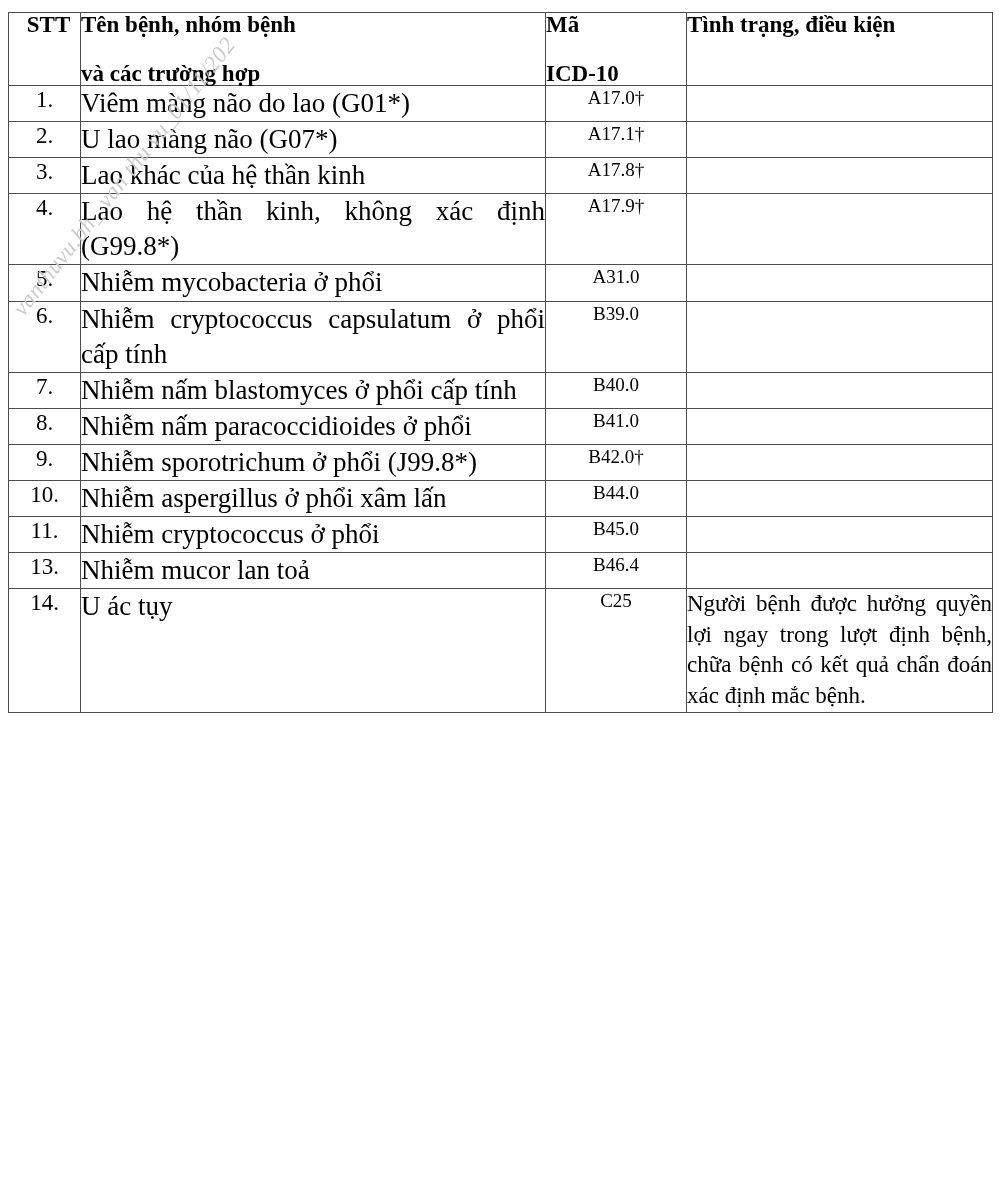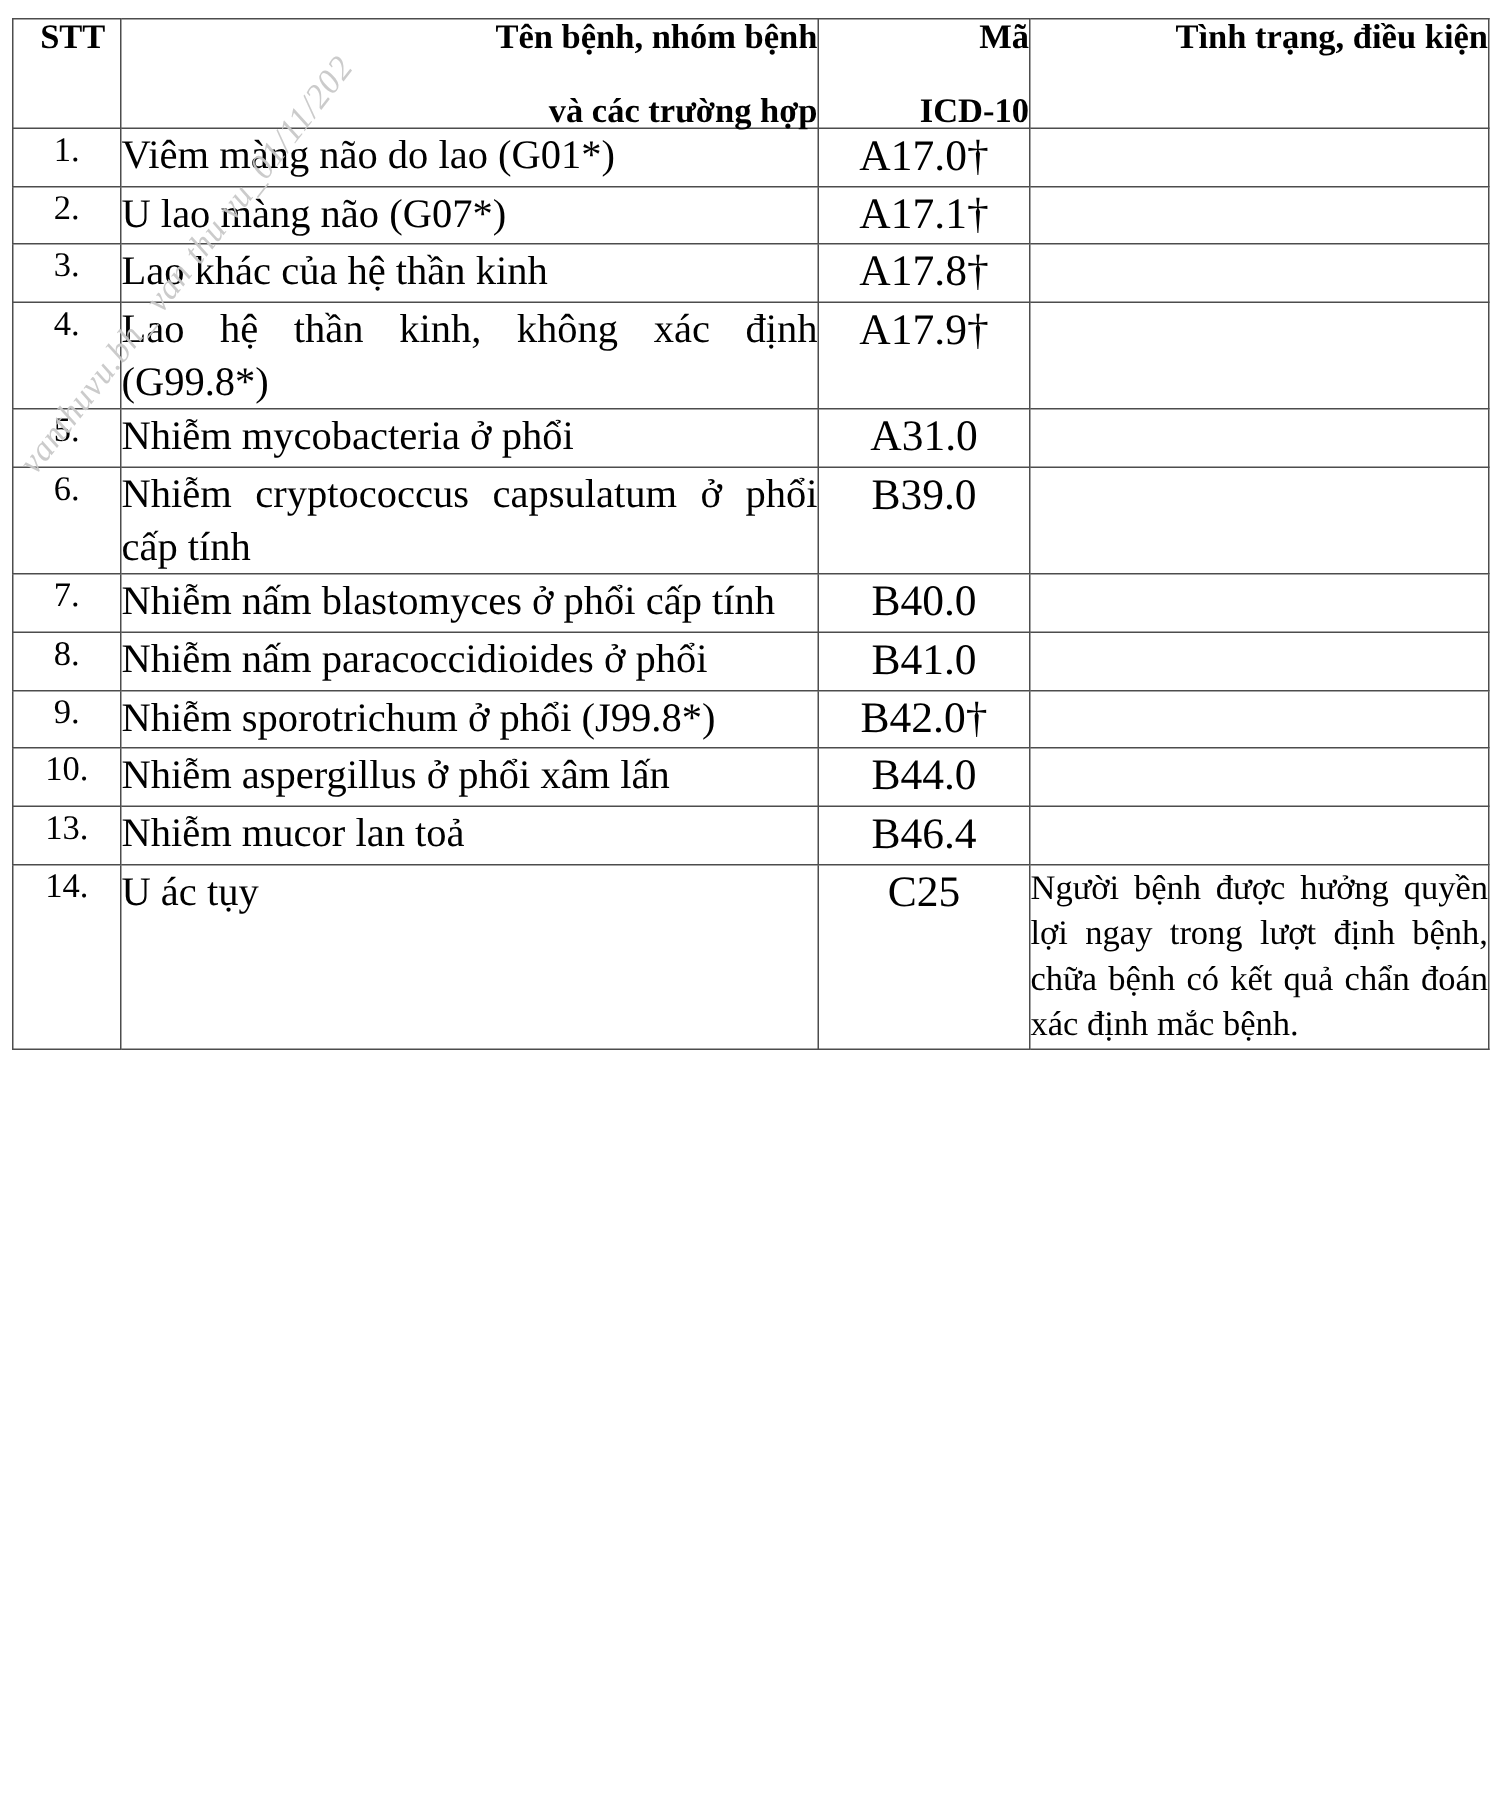--- a/index.html
+++ b/index.html
@@ -61,21 +61,21 @@
     padding: 0;
   }
 
   col.c-stt   { width: 72px;  }
   col.c-name  { width: 465px; }
   col.c-code  { width: 141px; }
   col.c-cond  { width: 306px; }
 
   
   .hdr-cell {
-    text-align: right;
+    text-align: left;
     font-weight: bold;
     font-size: 23px;
     line-height: 1.0;
     padding: 16px 6px 14px 6px;
   }
   .hdr-cell.stt  { text-align: center; padding-left: 8px; }
   .hdr-l2 { display: block; margin-top: 26px; }
   .hdr-cell.code .hdr-l2 { margin-top: 26px; }
 
   
@@ -89,21 +89,21 @@
   .cell-name {
     font-size: 27px;
     line-height: 1.30;
     padding: 12px 10px 12px 14px;
     text-align: left;
     hyphens: none;
   }
   .cell-name.justify { text-align: justify; text-justify: inter-word; margin-left: 20px; }
   .cell-code {
     text-align: center;
-    font-size: 29px;
+    font-size: 19px;
     line-height: 1.30;
     padding: 12px 6px 12px 6px;
     white-space: nowrap;
   }
   .cell-cond {
     font-size: 23px;
     line-height: 1.33;
     padding: 12px 10px 12px 14px;
     text-align: justify;
     text-justify: inter-word;
@@ -190,20 +190,26 @@
           <td class="cell-code">B42.0†</td>
           <td class="cell-cond empty"></td>
         </tr>
         <tr>
           <td class="cell-stt">10.</td>
           <td class="cell-name">Nhiễm aspergillus ở phổi xâm lấn</td>
           <td class="cell-code">B44.0</td>
           <td class="cell-cond empty"></td>
         </tr>
         <tr>
+          <td class="cell-stt">11.</td>
+          <td class="cell-name">Nhiễm cryptococcus ở phổi</td>
+          <td class="cell-code">B45.0</td>
+          <td class="cell-cond empty"></td>
+        </tr>
+        <tr>
           <td class="cell-stt">13.</td>
           <td class="cell-name">Nhiễm mucor lan toả</td>
           <td class="cell-code">B46.4</td>
           <td class="cell-cond empty"></td>
         </tr>
         <tr>
           <td class="cell-stt">14.</td>
           <td class="cell-name">U ác tụy</td>
           <td class="cell-code">C25</td>
           <td class="cell-cond">Người bệnh được hưởng quyền lợi ngay trong lượt định bệnh, chữa bệnh có kết quả chẩn đoán xác định mắc bệnh.</td>

